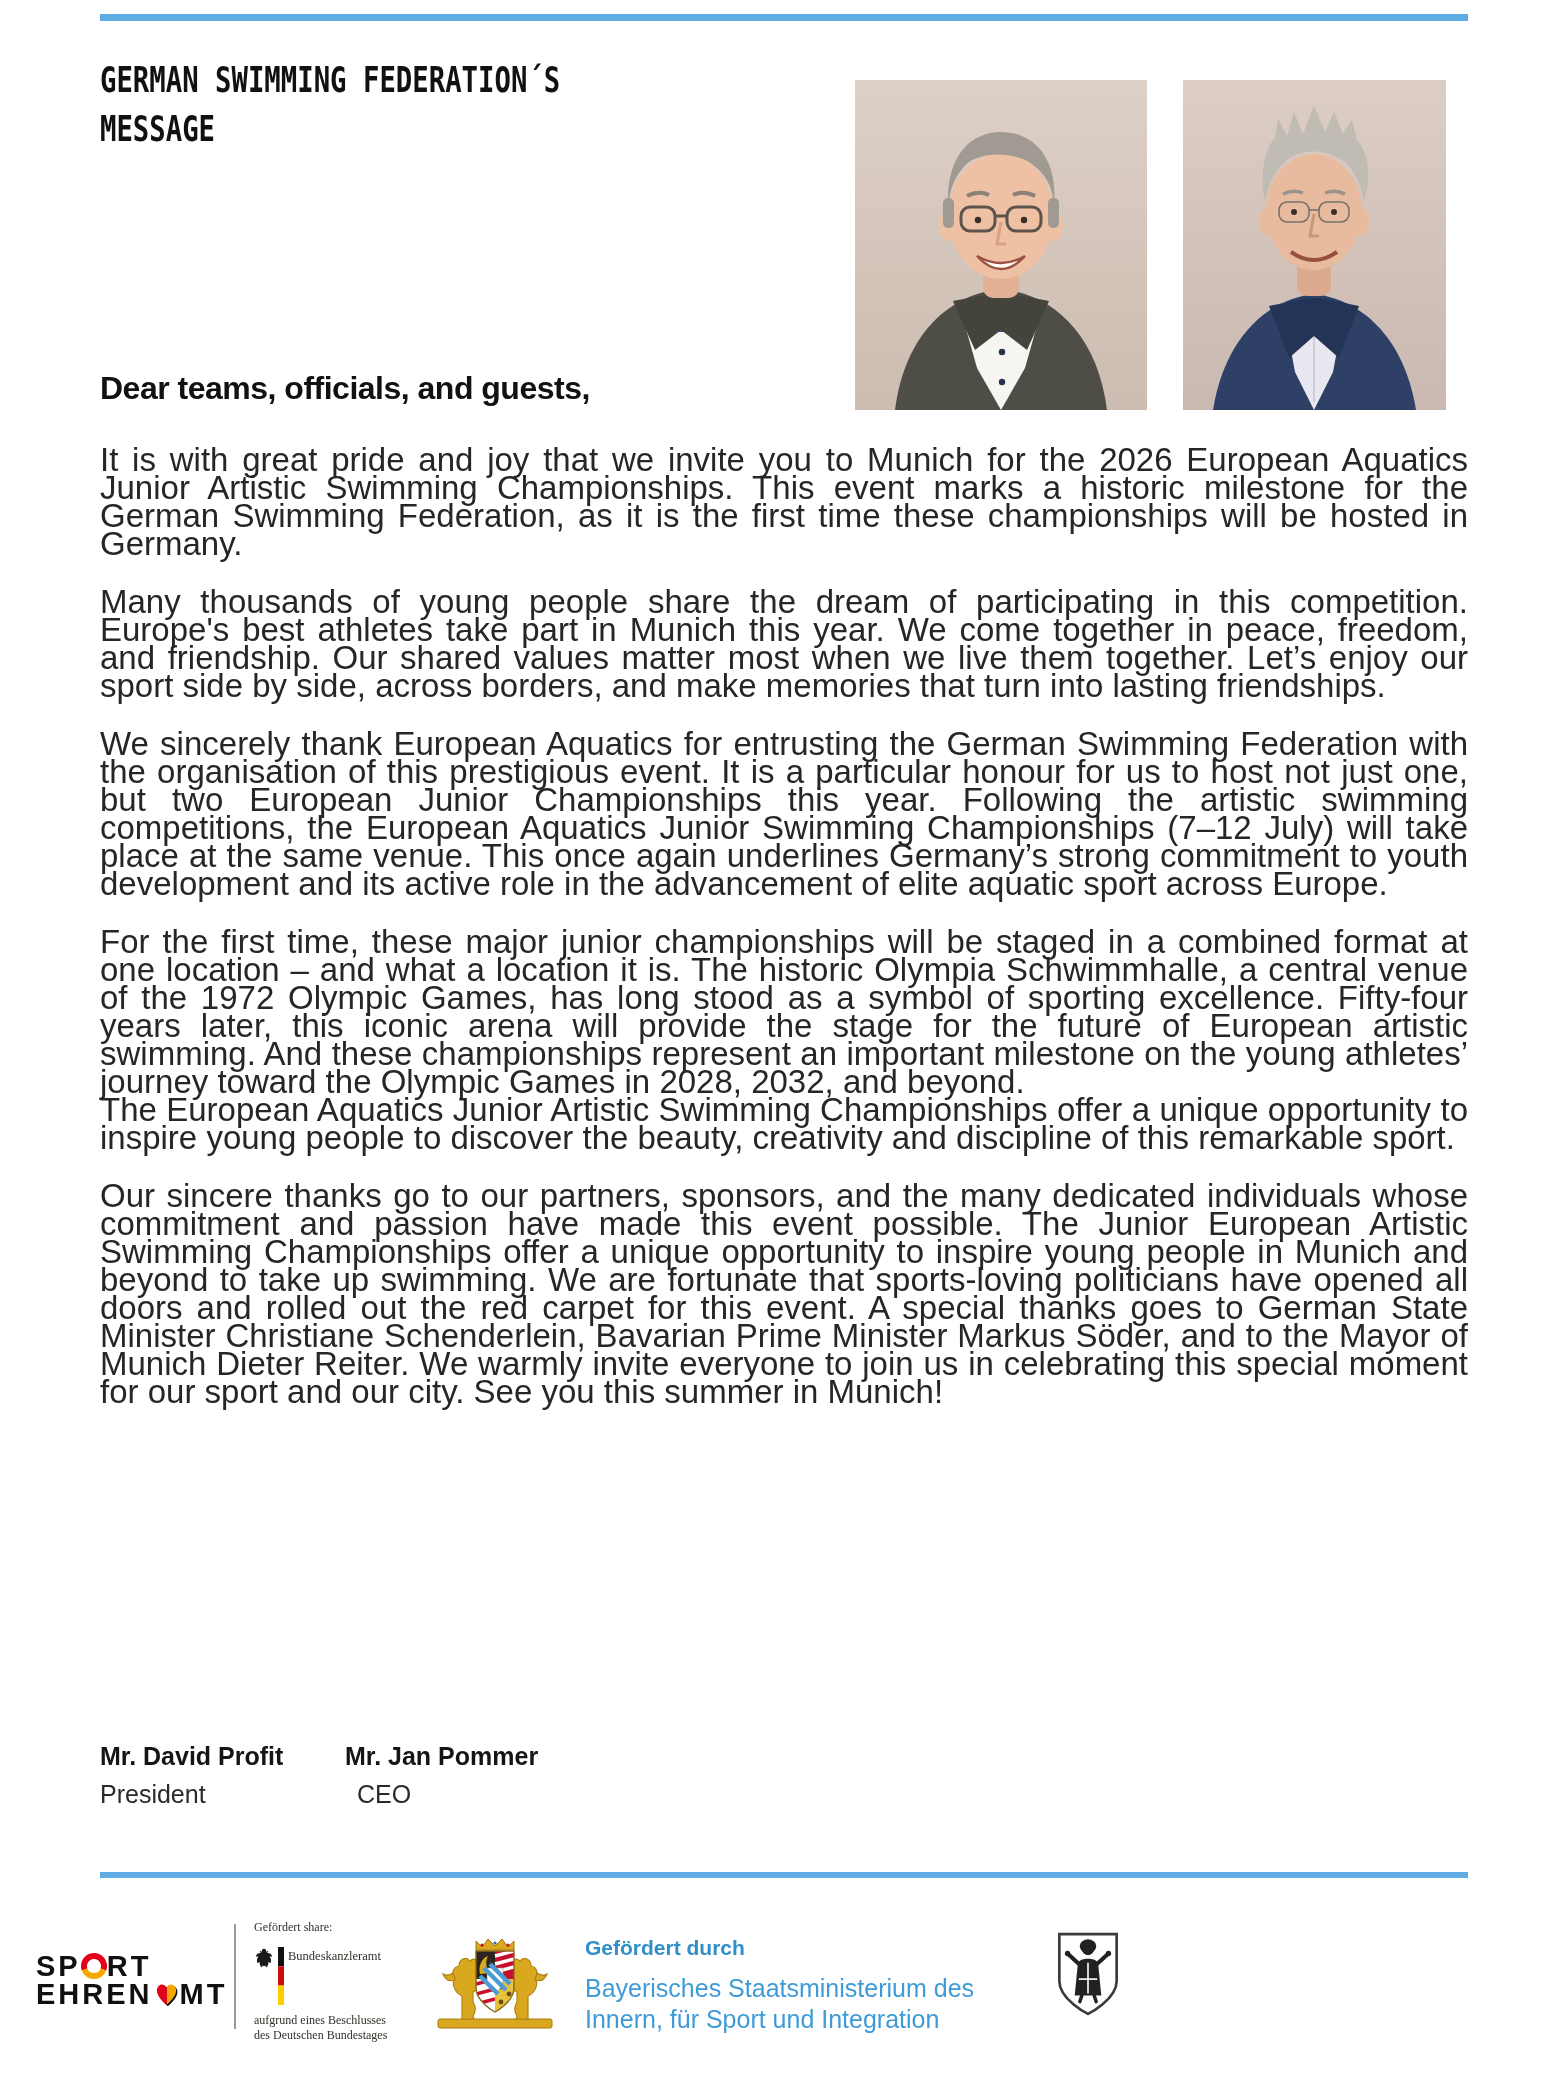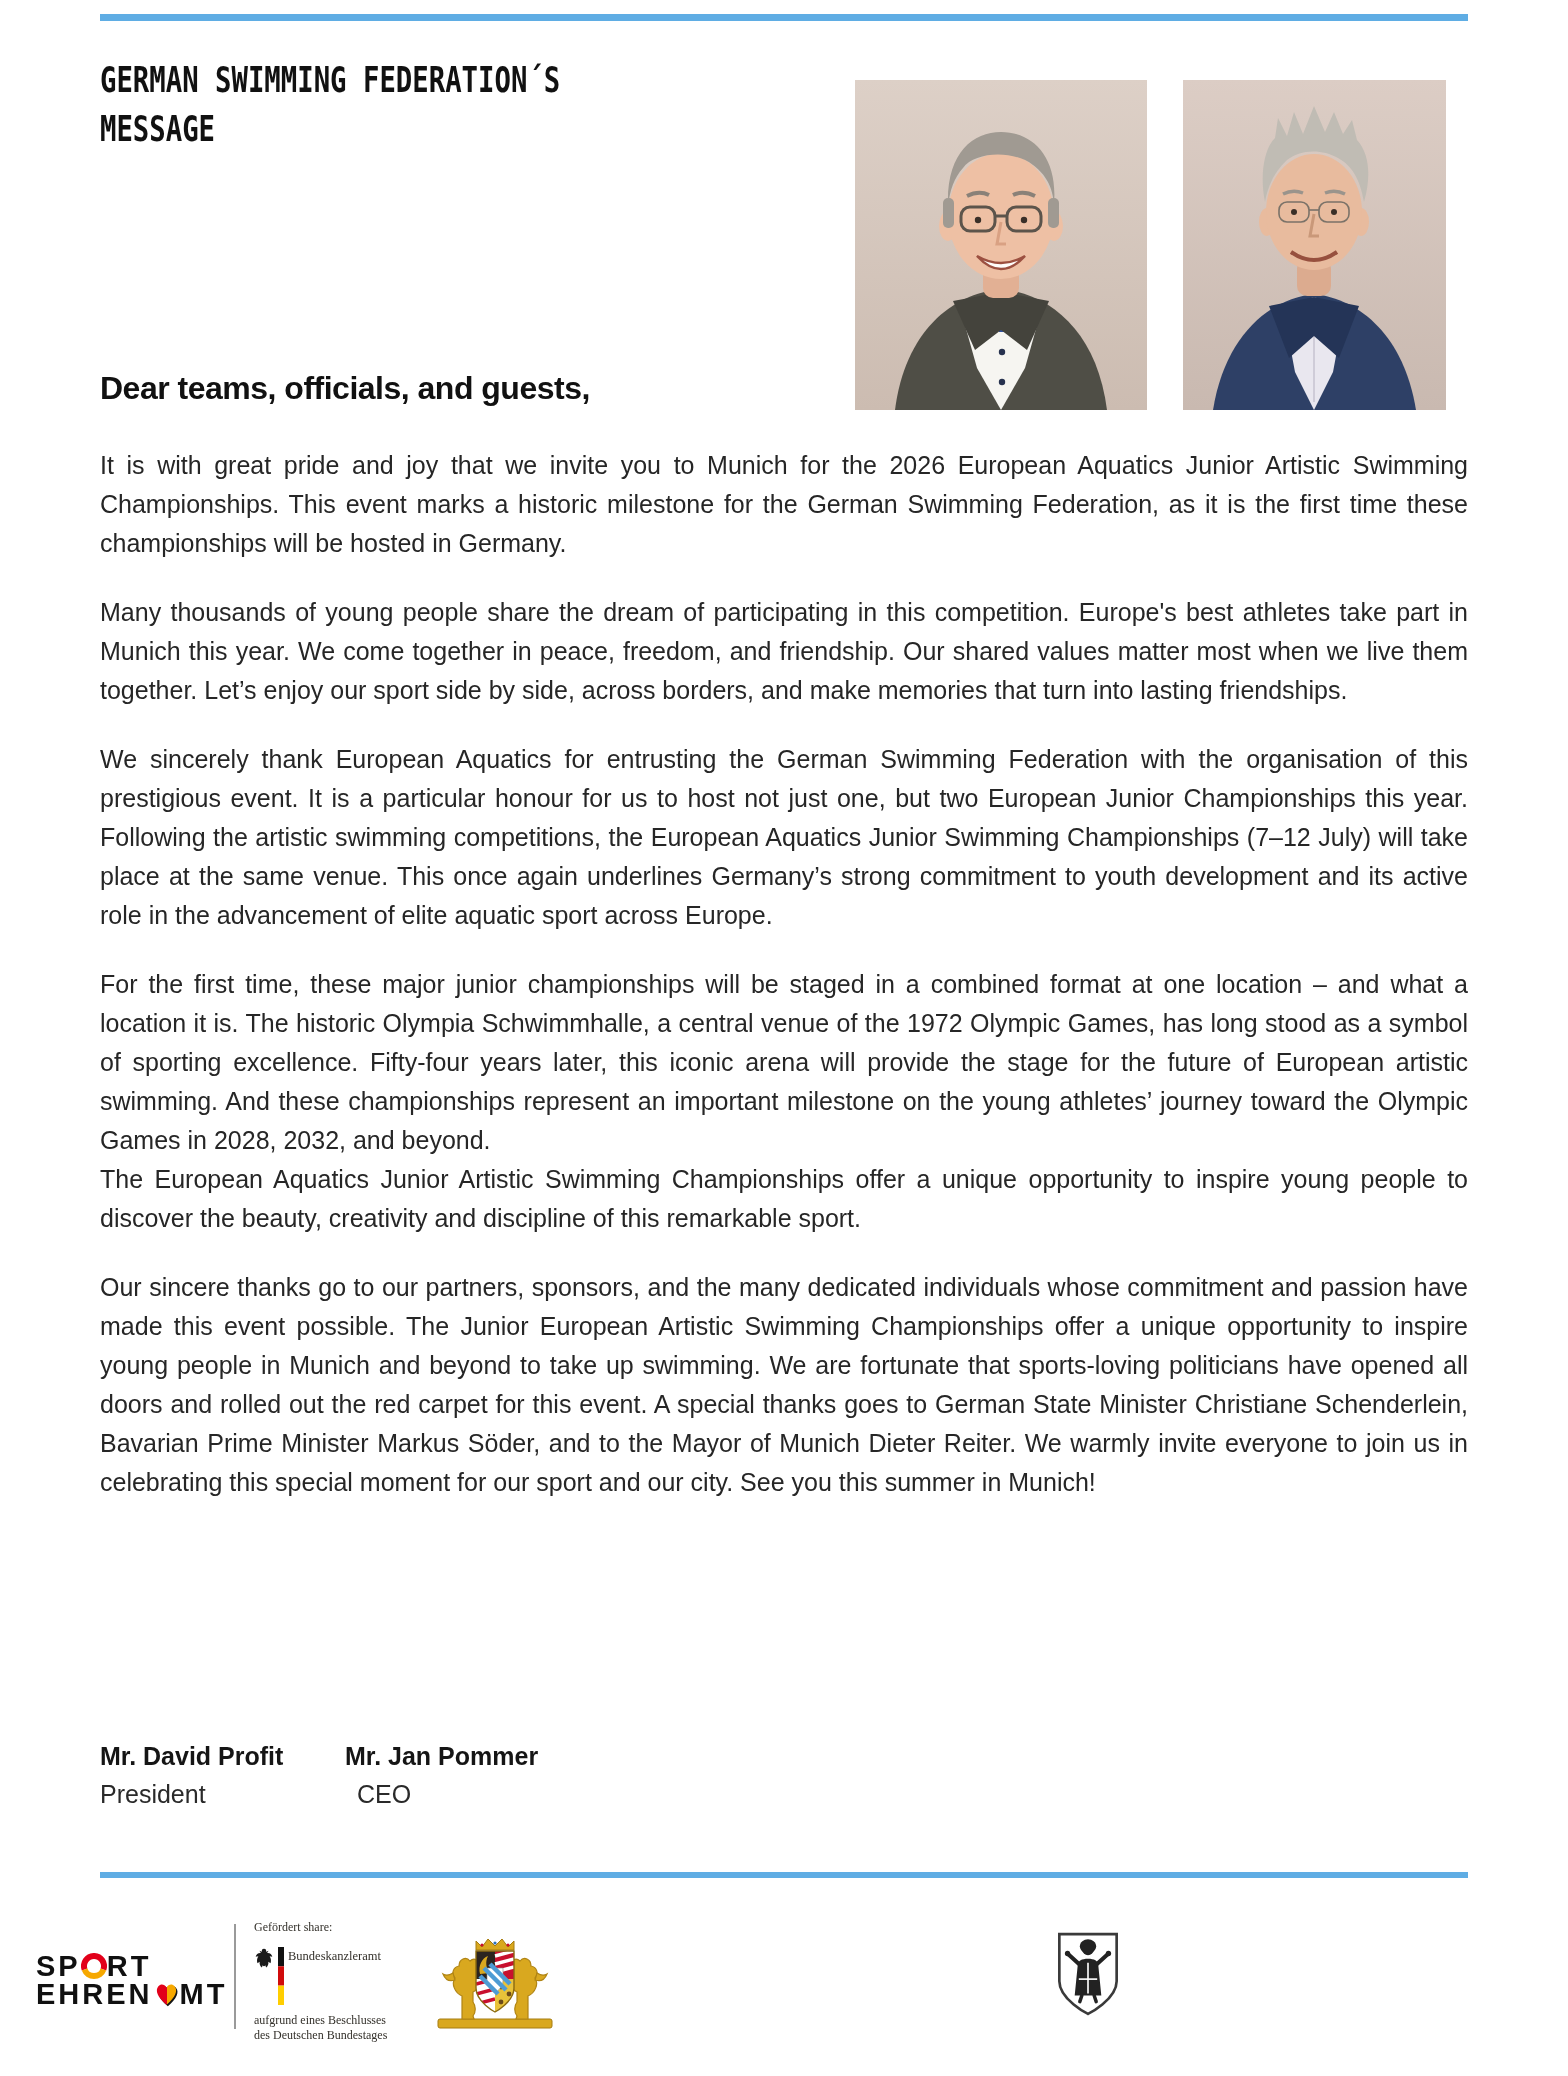--- a/index.html
+++ b/index.html
@@ -19,21 +19,21 @@
 
   
   .photo{position:absolute;top:80px;height:330px;}
   #photo-president{left:855px;width:292px;}
   #photo-ceo{left:1183px;width:263px;}
   .photo svg{display:block;width:100%;height:100%;}
 
   
   #salutation{position:absolute;left:100px;top:370px;font-size:32px;font-weight:bold;color:#111;
     letter-spacing:-0.5px;}
-  #body-copy{position:absolute;left:100px;top:446px;width:1368px;font-size:25px;line-height:39px;
+  #body-copy{position:absolute;left:100px;top:446px;width:1368px;font-size:33px;line-height:28px;
     color:#262626;text-align:justify;}
   .body-p{margin:0 0 30px 0;}
   .body-p.tight{margin-bottom:0;}
 
   
   .sig-name{position:absolute;top:1742px;font-size:25px;font-weight:bold;color:#151515;}
   .sig-role{position:absolute;top:1780px;font-size:25px;color:#2a2a2a;}
   #sig-name-1{left:100px;}  #sig-role-1{left:100px;}
   #sig-name-2{left:345px;}  #sig-role-2{left:357px;}
 
@@ -222,20 +222,27 @@
         <circle cx="77" cy="60" r="2.4" fill="#6b4a1a"></circle>
         <circle cx="69" cy="68" r="2.4" fill="#6b4a1a"></circle>
     </g>
     <path d="M55,34 H71 V47 C71,54 63,59 63,59 C63,59 55,54 55,47 Z" fill="#ffffff" stroke="#888" stroke-width="0.6"></path>
     <g clip-path="url(#shieldclip)">
       <path d="M52,34 L74,56 M58,30 L78,50 M48,42 L66,60" stroke="#4d9bd4" stroke-width="4.5"></path>
     </g>
     <path d="M44,17 H82 V54 C82,68 63,78 63,78 C63,78 44,68 44,54 Z" fill="none" stroke="#8a6a12" stroke-width="1.4"></path>
   </svg>
 
+  <div id="bavaria-text">
+    <div id="bavaria-funded">Gefördert durch</div>
+    <div id="bavaria-ministry">
+      <div>Bayerisches Staatsministerium des</div>
+      <div>Innern, für Sport und Integration</div>
+    </div>
+  </div>
 
   <svg id="munich-shield" viewBox="0 0 64 86">
     <path d="M4,4 H60 V50 C60,68 32,82 32,82 C32,82 4,68 4,50 Z" fill="#ffffff" stroke="#3a3a3a" stroke-width="2.6"></path>
     <path d="M24,16 C24,12 28,9 32,9 C36,9 40,12 40,16 C40,19 38,21 36,22 L28,22 C26,21 24,19 24,16 Z" fill="#222"></path>
     <circle cx="32" cy="19" r="5.6" fill="#222"></circle>
     <path d="M22,34 C22,30 26,28 32,28 C38,28 42,30 42,34 L45,64 L19,64 Z" fill="#222"></path>
     <path d="M32,32 V62" stroke="#ffffff" stroke-width="1.6"></path>
     <path d="M23,48 H41" stroke="#ffffff" stroke-width="1.6"></path>
     <path d="M24,34 L13,24" stroke="#222" stroke-width="4" stroke-linecap="round"></path>
     <path d="M40,34 L51,24" stroke="#222" stroke-width="4" stroke-linecap="round"></path>

